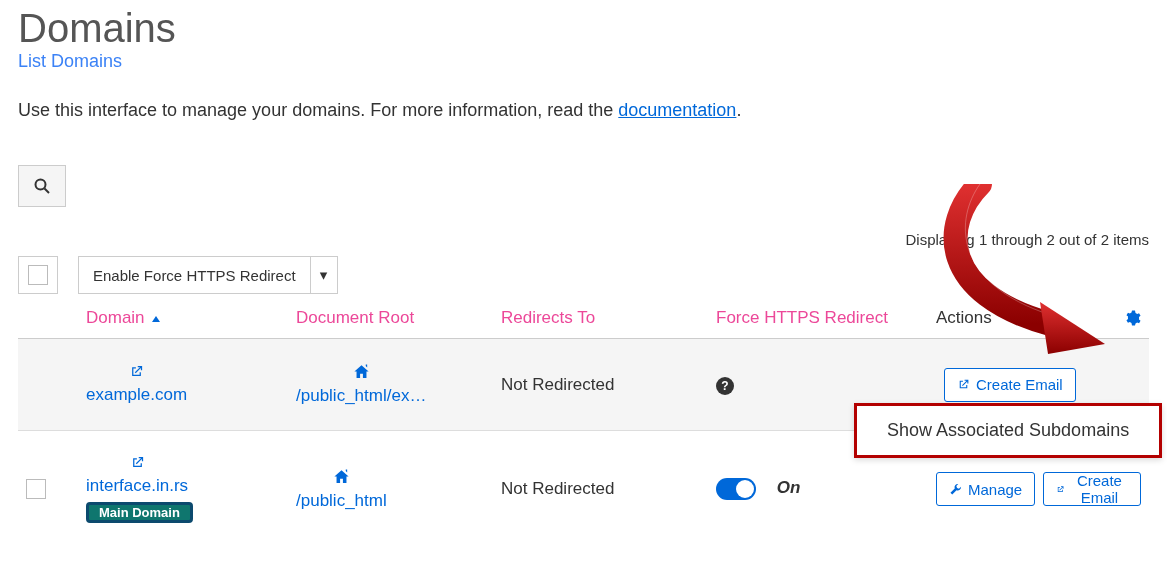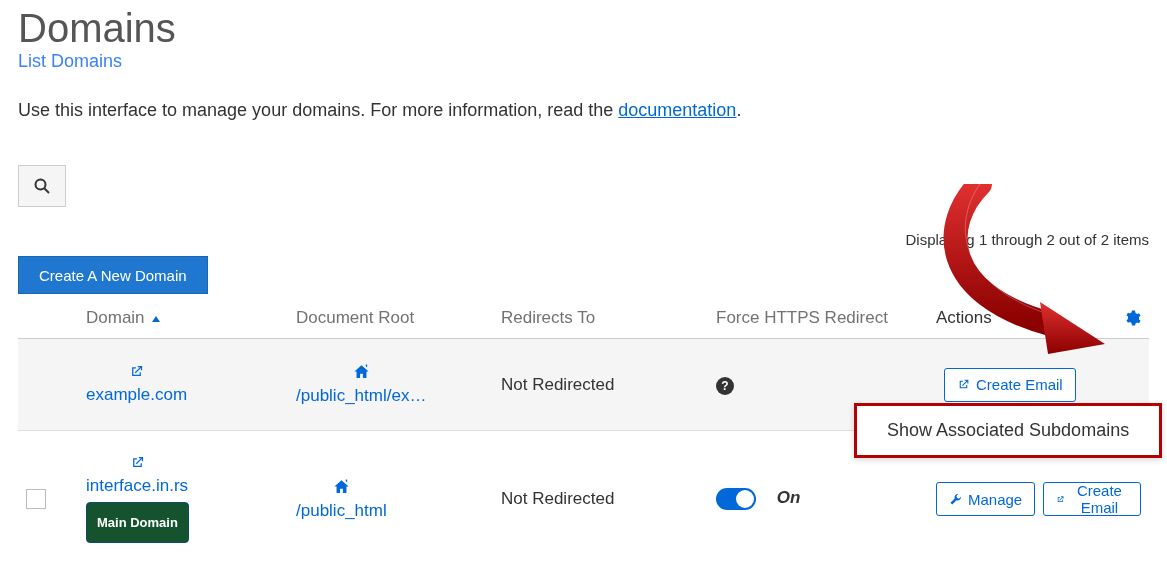--- a/index.html
+++ b/index.html
@@ -50,35 +50,35 @@
   .btn-primary {
     height: 38px; padding: 0 20px; background: #1f77d0;
     color: #fff; border: 1px solid #1a66b5; font-size: 15px; cursor: pointer;
   }
   .status-text { font-size: 15px; color: #333; text-align: right; margin-bottom: 8px; }
   table.domtbl { width: 100%; border-collapse: collapse; }
   table.domtbl thead th {
     text-align: left; font-weight: 400; font-size: 17px;
     padding: 10px 8px; border-bottom: 1px solid #ccc; color: #333;
   }
-  table.domtbl thead th.linkcol { color: #737373; }
+  table.domtbl thead th.linkcol { color: #ec4899; }
   table.domtbl tbody td { padding: 24px 8px; vertical-align: middle; font-size: 17px; }
   tr.row-alt td { background: #f5f5f5; border-top: 1px solid #ddd; border-bottom: 1px solid #ddd; }
   .cell-link { color: #0068d9; display: inline-flex; align-items: center; gap: 6px; flex-direction: column; }
   .btn-outline {
     border: 1px solid #0068d9; color: #0068d9; background: #fff;
     height: 34px; padding: 0 12px; font-size: 15px;
     display: inline-flex; align-items: center; gap: 6px; cursor: pointer;
     border-radius: 3px;
   }
   .btn-stack { display: flex; flex-direction: row; gap: 8px; align-items: flex-start; }
   .badge {
-    display: inline-block; background: #14532d; color: #fff;
-    font-size: 13px; font-weight: 700; padding: 12px 10px; border-radius: 4px;
-    border: 1px solid #0c4a6e; margin-top: 6px;
+    display: inline-block; background: #0f766e; color: #fff;
+    font-size: 13px; font-weight: 700; padding: 0 10px; border-radius: 4px;
+    border: 3px solid #0c4a6e; margin-top: 6px;
   }
   .toggle {
     width: 40px; height: 22px; border-radius: 11px; background: #0068d9;
     position: relative; display: inline-block; vertical-align: middle;
   }
   .toggle::after {
     content: ""; position: absolute; right: 2px; top: 2px;
     width: 18px; height: 18px; border-radius: 50%; background: #fff;
   }
   .toggle-label { font-weight: 700; font-style: italic; margin-left: 16px; }
@@ -117,21 +117,31 @@
     <svg width="16" height="16" viewBox="0 0 16 16">
         <circle cx="6.5" cy="6.5" r="5" fill="none" stroke="#333" stroke-width="2"></circle>
         <line x1="10.5" y1="10.5" x2="15" y2="15" stroke="#333" stroke-width="2"></line>
       </svg>
   </button>
 </div>
 
 <div class="status-text">Displaying 1 through 2 out of 2 items</div>
 
 <div class="toolbar-row">
-  <button class="btn-primary">Create A New Domain</button>
+  <div class="toolbar-left">
+    <div class="chk-wrap">
+      <div class="chkbox"></div>
+    </div>
+    <div class="btn-group">
+      <button class="btn">Enable Force HTTPS Redirect</button>
+      <button class="btn dropdown-caret">
+        <span>▾</span>
+      </button>
+    </div>
+  </div>
 </div>
 
 <table class="domtbl">
   <thead>
     <tr class="thead-row">
       <th class="col-chk"></th>
       <th class="linkcol col-dom">
         <span>Domain</span>
         <svg style="display:inline-block;vertical-align:middle;margin-left:2px" width="10" height="10" viewBox="0 0 10 10">
             <path d="M5 2 L9 8 L1 8 Z" fill="#0068d9"></path>

